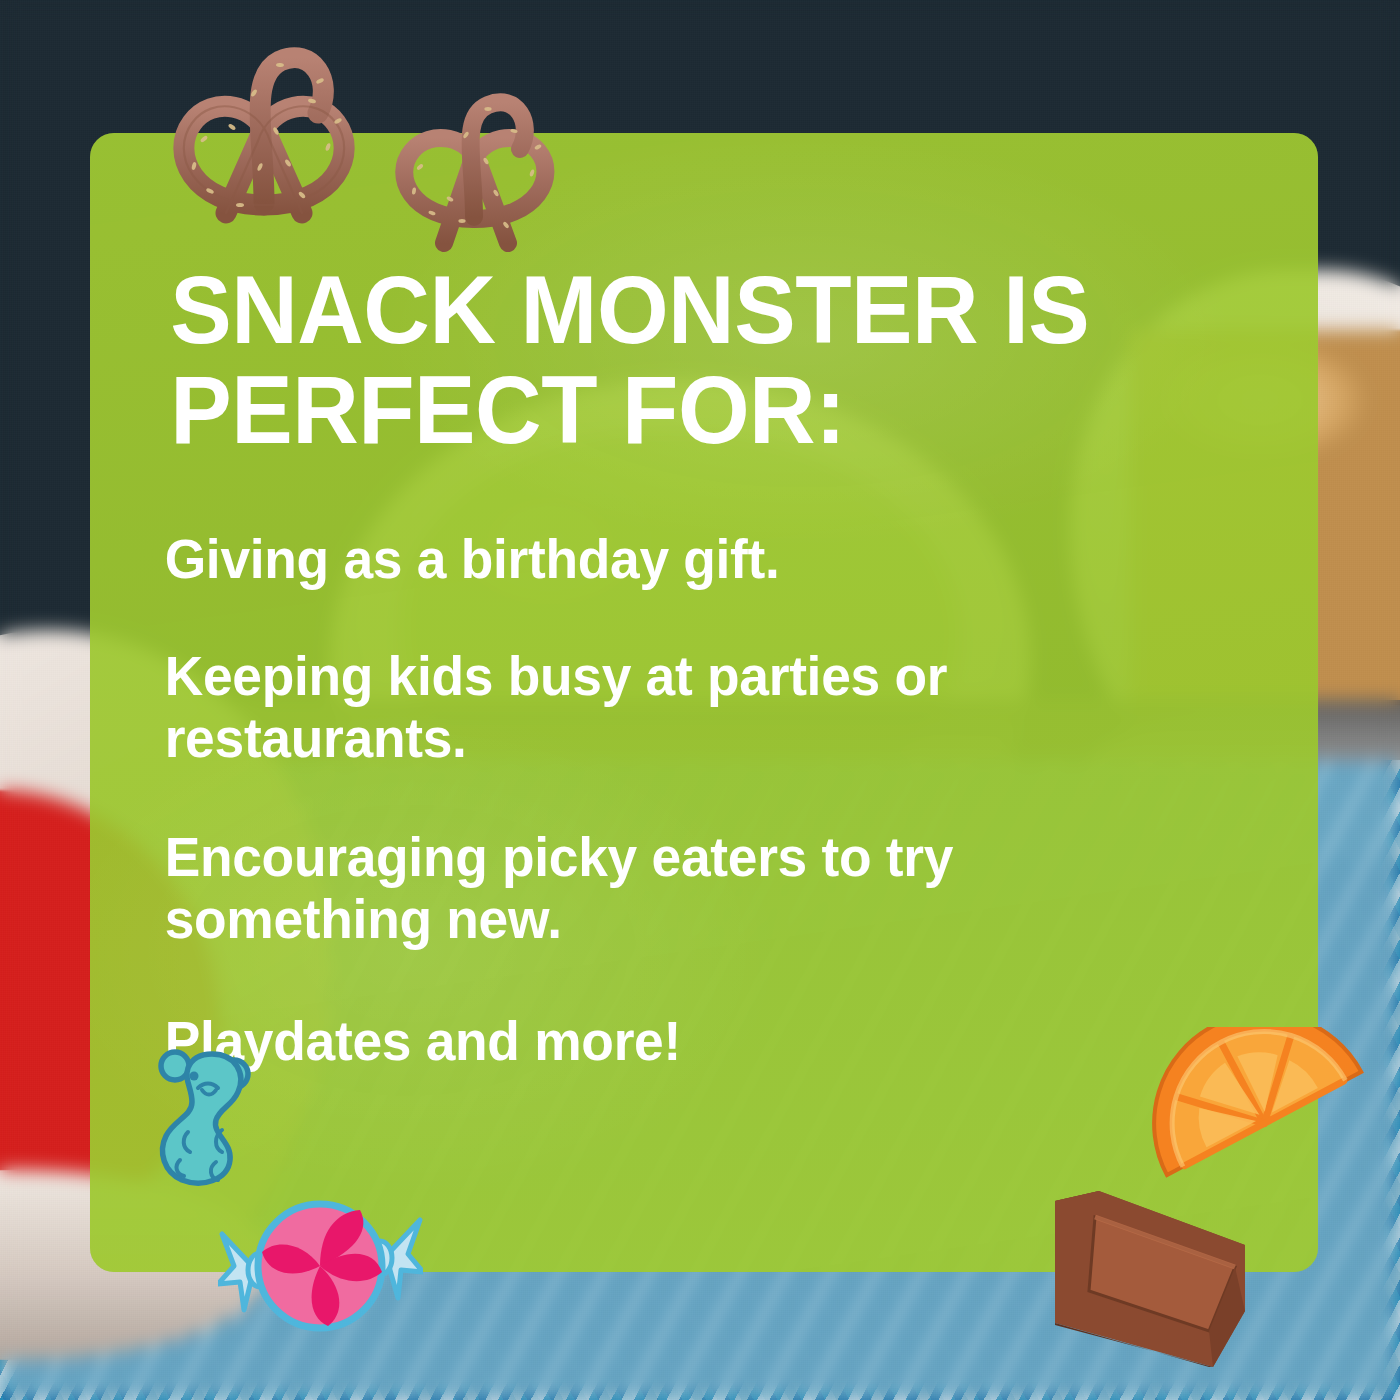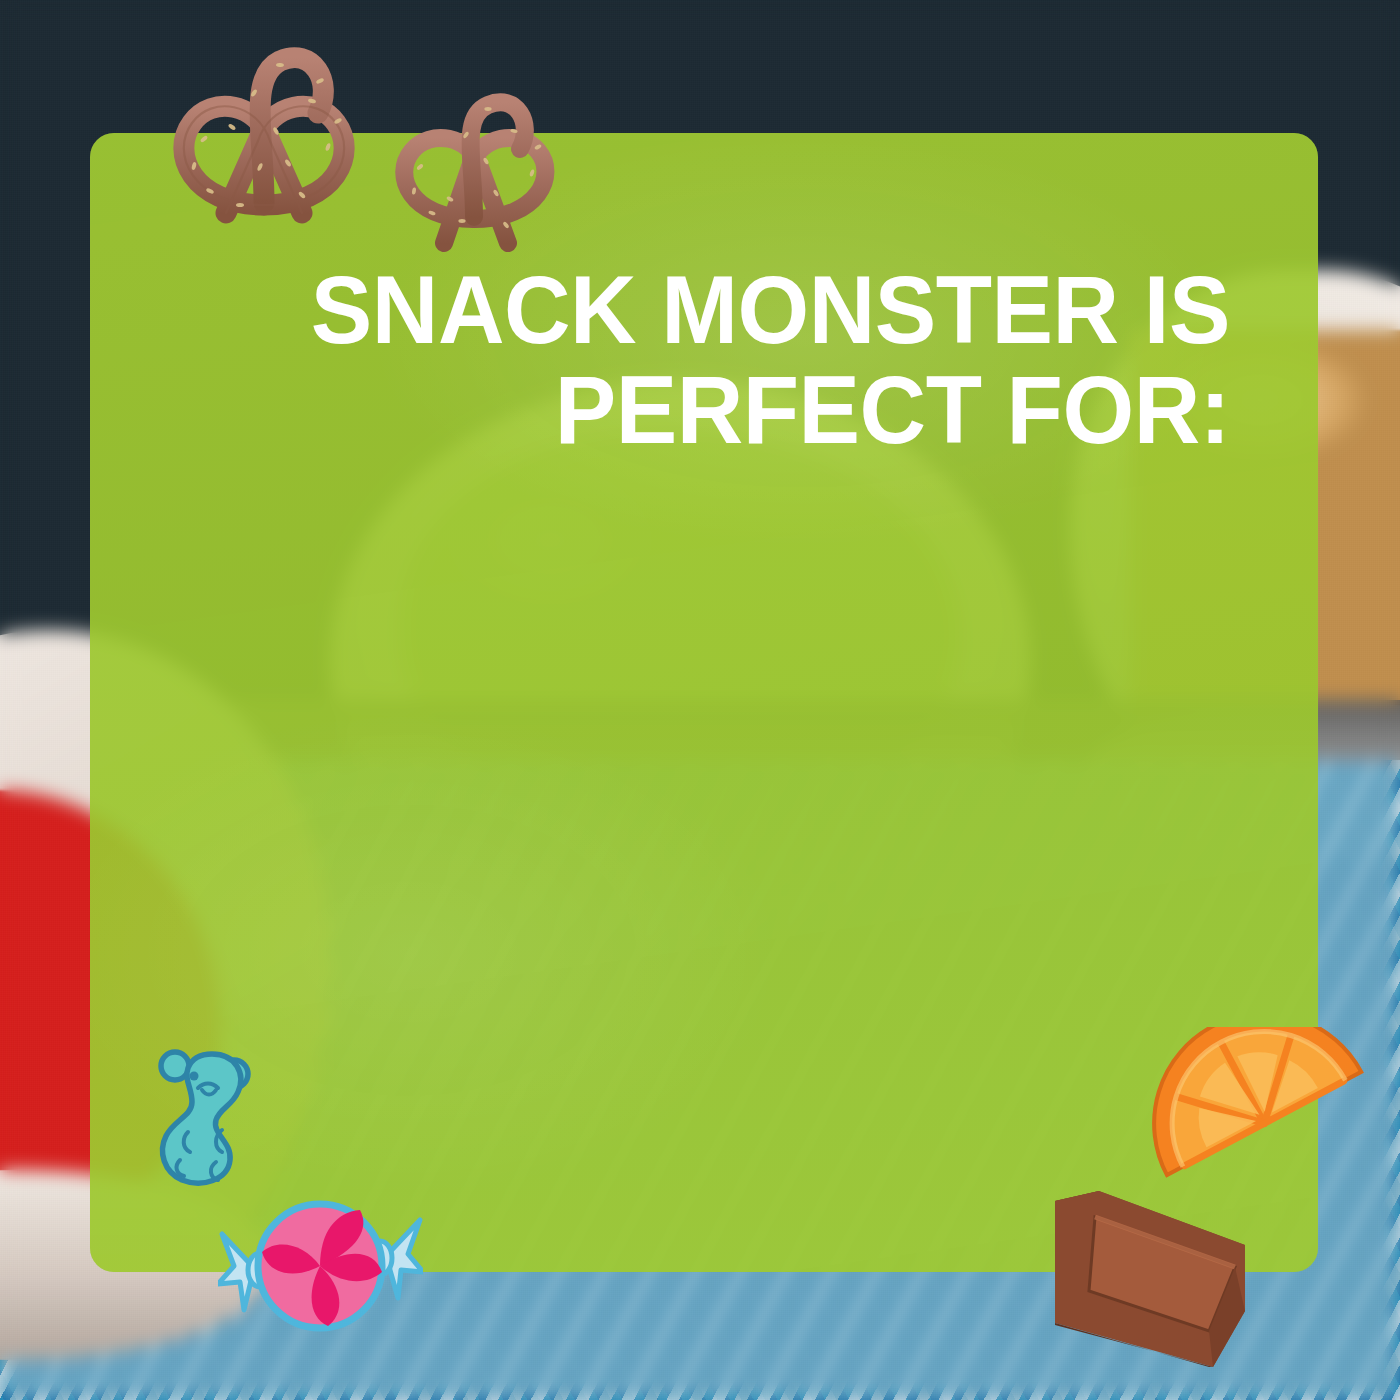--- a/index.html
+++ b/index.html
@@ -117,21 +117,21 @@
   }
   #card .sheen{
     position:absolute;inset:0;
     background:
       radial-gradient(ellipse 620px 300px at 58% 18%,rgba(255,255,255,.10) 0%,rgba(255,255,255,0) 70%),
       radial-gradient(ellipse 520px 340px at 26% 72%,rgba(255,255,255,.07) 0%,rgba(255,255,255,0) 72%),
       linear-gradient(172deg,rgba(168,208,56,.35) 0%,rgba(150,195,44,.28) 55%,rgba(163,205,52,.35) 100%);
   }
 
   
-  .text-wrap{position:absolute;left:0;right:8px;top:0;padding:0 58px;text-align:right;}
+  .text-wrap{position:absolute;left:0;right:2px;top:0;padding:0 58px;text-align:left;}
   .headline{
     margin:0;padding-top:127px;
     color:#fff;
     font-weight:bold;
     font-size:96px;
     line-height:1.04;
     letter-spacing:-0.5px;
     transform:scaleX(0.96);
     text-transform:uppercase;
     white-space:pre-line;
@@ -180,20 +180,28 @@
     <div class="bg-grain"></div>
   </div>
 
   <div id="card">
     <div class="sheen"></div>
 
     <div class="text-wrap">
       <h1 class="headline">SNACK MONSTER IS
 PERFECT FOR:</h1>
 
+      <ul class="body-list">
+        <li class="body-line bl-1">Giving as a birthday gift.</li>
+        <li class="body-line bl-2">Keeping kids busy at parties or
+restaurants.</li>
+        <li class="body-line bl-3">Encouraging picky eaters to try
+something new.</li>
+        <li class="body-line bl-4">Playdates and more!</li>
+      </ul>
     </div>
   </div>
 
   <svg class="decor pretzel-a" viewBox="0 0 230 215">
     <defs>
       <linearGradient id="pzA" x1="0" y1="0" x2="0" y2="1">
         <stop offset="0%" stop-color="#B88273"></stop>
           <stop offset="48%" stop-color="#9E6A5B"></stop>
           <stop offset="100%" stop-color="#85533F"></stop>
       </linearGradient>

